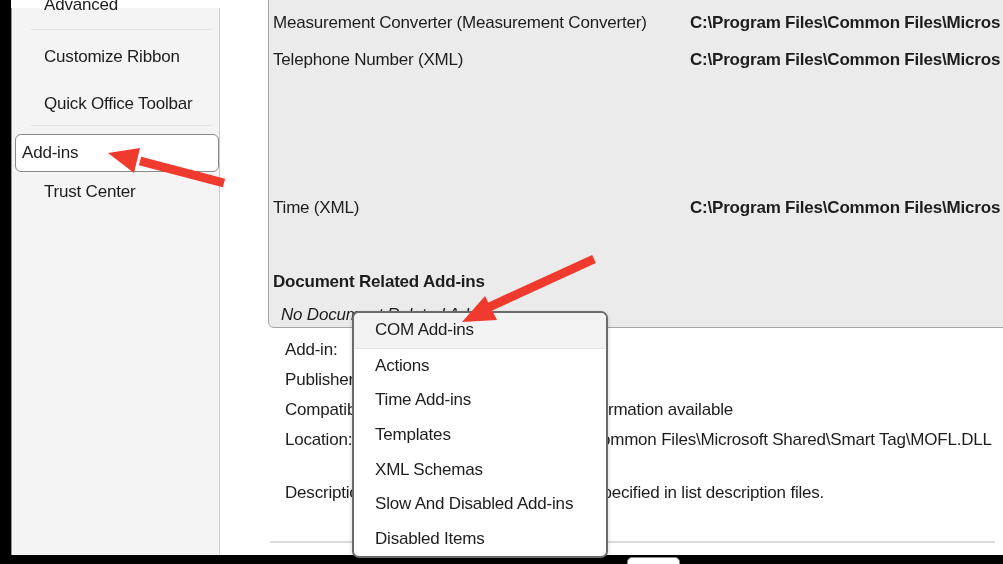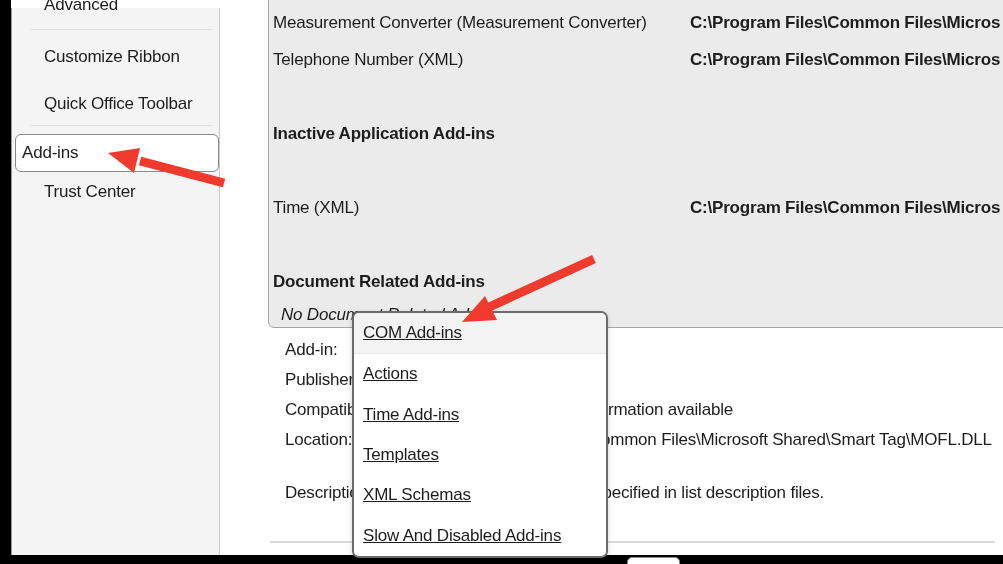--- a/index.html
+++ b/index.html
@@ -35,21 +35,21 @@
   .bottom-divider{position:absolute;left:270px;top:541px;width:725px;height:2px;background:#dadada;z-index:4;}
 
   
   .go-sliver{position:absolute;left:627px;top:557px;width:53px;height:10px;background:#fff;
     border:1px solid #8a8a8a;border-radius:5px 5px 0 0;box-sizing:border-box;z-index:55;}
 
   
   .menu{position:absolute;left:352px;top:311px;width:256px;height:247px;background:#fff;
     border:2px solid #6b6b6b;border-radius:7px;box-sizing:border-box;z-index:60;
     display:flex;flex-direction:column;box-shadow:0 2px 5px rgba(0,0,0,0.18);overflow:hidden;}
-  .menu-item{flex:1;display:flex;align-items:center;padding-left:9px;white-space:nowrap;background:#fff;text-decoration:underline;}
+  .menu-item{flex:1;display:flex;align-items:center;padding-left:21px;white-space:nowrap;background:#fff;}
   .menu-item.hl{background:#f3f3f3;border-bottom:1px solid #e7e7e7;}
 
   .arrows{position:absolute;left:0;top:0;width:1003px;height:564px;z-index:70;pointer-events:none;}
 </style>
 </head>
 <body>
 
 <div id="stage">
 
   <div class="sidebar">
@@ -68,21 +68,20 @@
 
   <div class="lrow" style="left:273px;top:13px">
     <span>Measurement Converter (Measurement Converter)</span>
     <span class="path">C:\Program Files\Common Files\Micros</span>
   </div>
   <div class="lrow" style="left:273px;top:50px">
     <span>Telephone Number (XML)</span>
     <span class="path">C:\Program Files\Common Files\Micros</span>
   </div>
 
-  <div class="lrow lhead" style="left:273px;top:124px">Inactive Application Add-ins</div>
 
   <div class="lrow" style="left:273px;top:198px">
     <span>Time (XML)</span>
     <span class="path">C:\Program Files\Common Files\Micros</span>
   </div>
 
   <div class="lrow lhead" style="left:273px;top:272px">Document Related Add-ins</div>
   <div class="lrow litalic" style="left:281px;top:305px">No Document Related Add-ins</div>
 
   <div class="dlabel" style="top:340px">Add-in:</div>
@@ -97,20 +96,21 @@
   <div class="bottom-divider"></div>
   <div class="go-sliver"></div>
 
   <div class="menu">
     <div class="menu-item hl">COM Add-ins</div>
     <div class="menu-item">Actions</div>
     <div class="menu-item">Time Add-ins</div>
     <div class="menu-item">Templates</div>
     <div class="menu-item">XML Schemas</div>
     <div class="menu-item">Slow And Disabled Add-ins</div>
+    <div class="menu-item">Disabled Items</div>
   </div>
 
   <svg class="arrows" viewBox="0 0 1003 564">
     <g>
       <line x1="224" y1="183" x2="140" y2="161" stroke="#f03a2e" stroke-width="9"></line>
       <polygon points="108,153 140,148 134,173" fill="#f03a2e"></polygon>
     </g>
     <g>
       <line x1="594" y1="259" x2="487" y2="308" stroke="#f03a2e" stroke-width="9"></line>
       <polygon points="462,322 485,296 497,320" fill="#f03a2e"></polygon>

